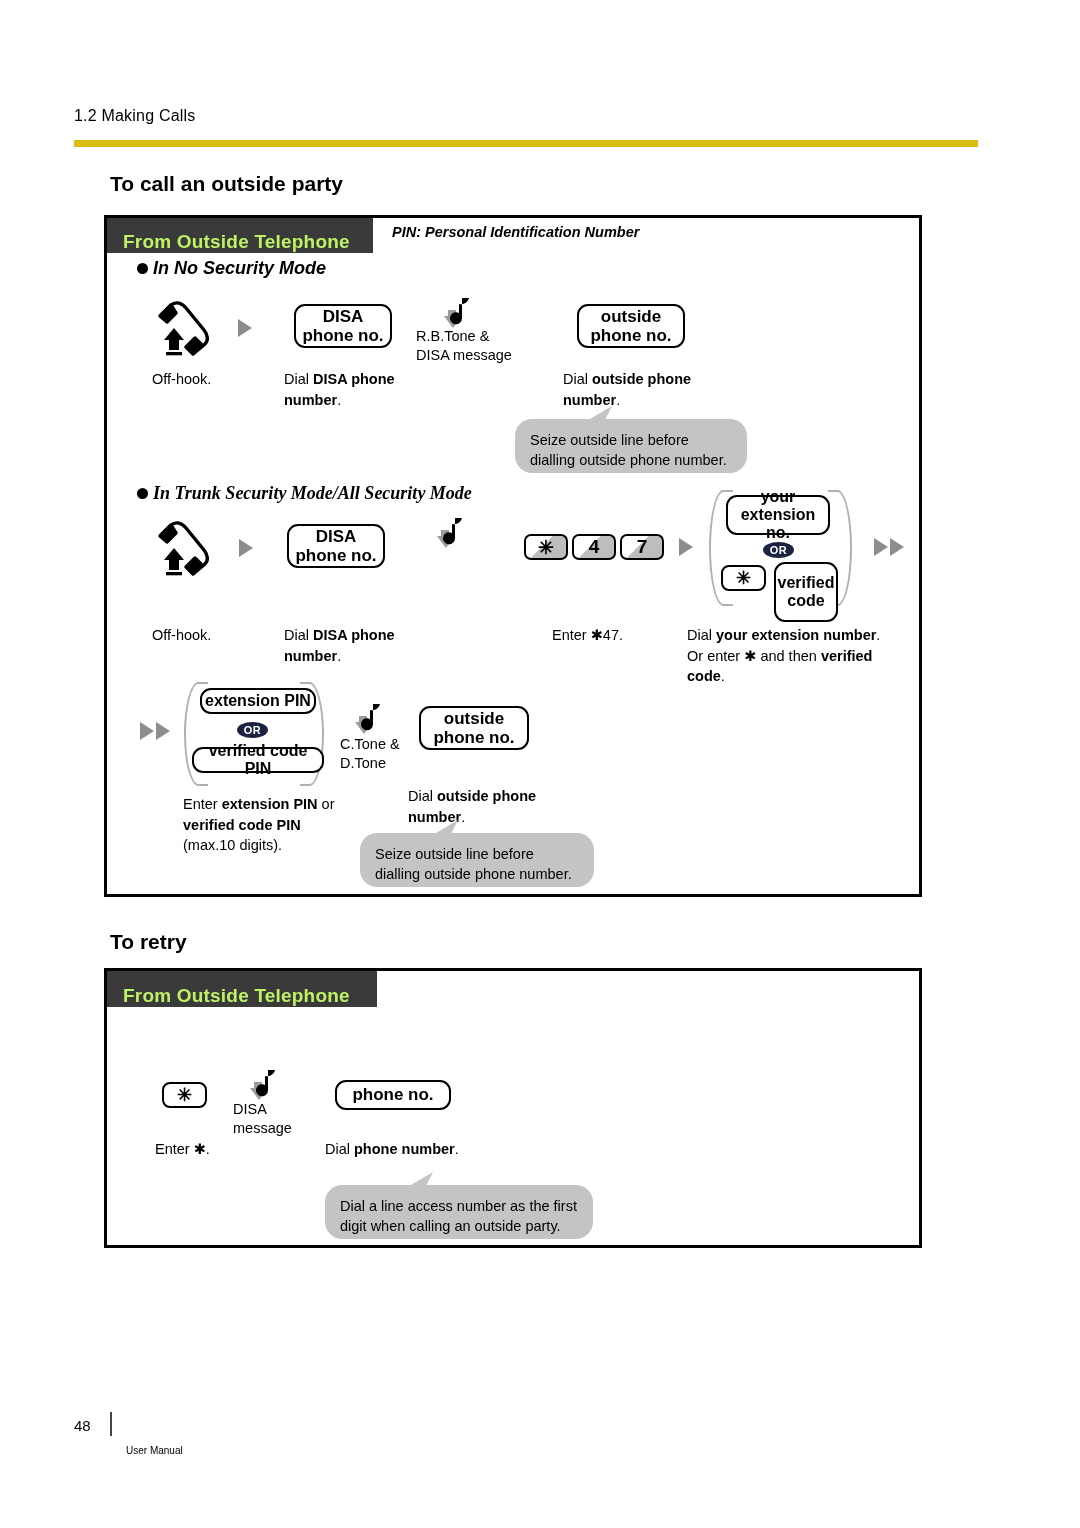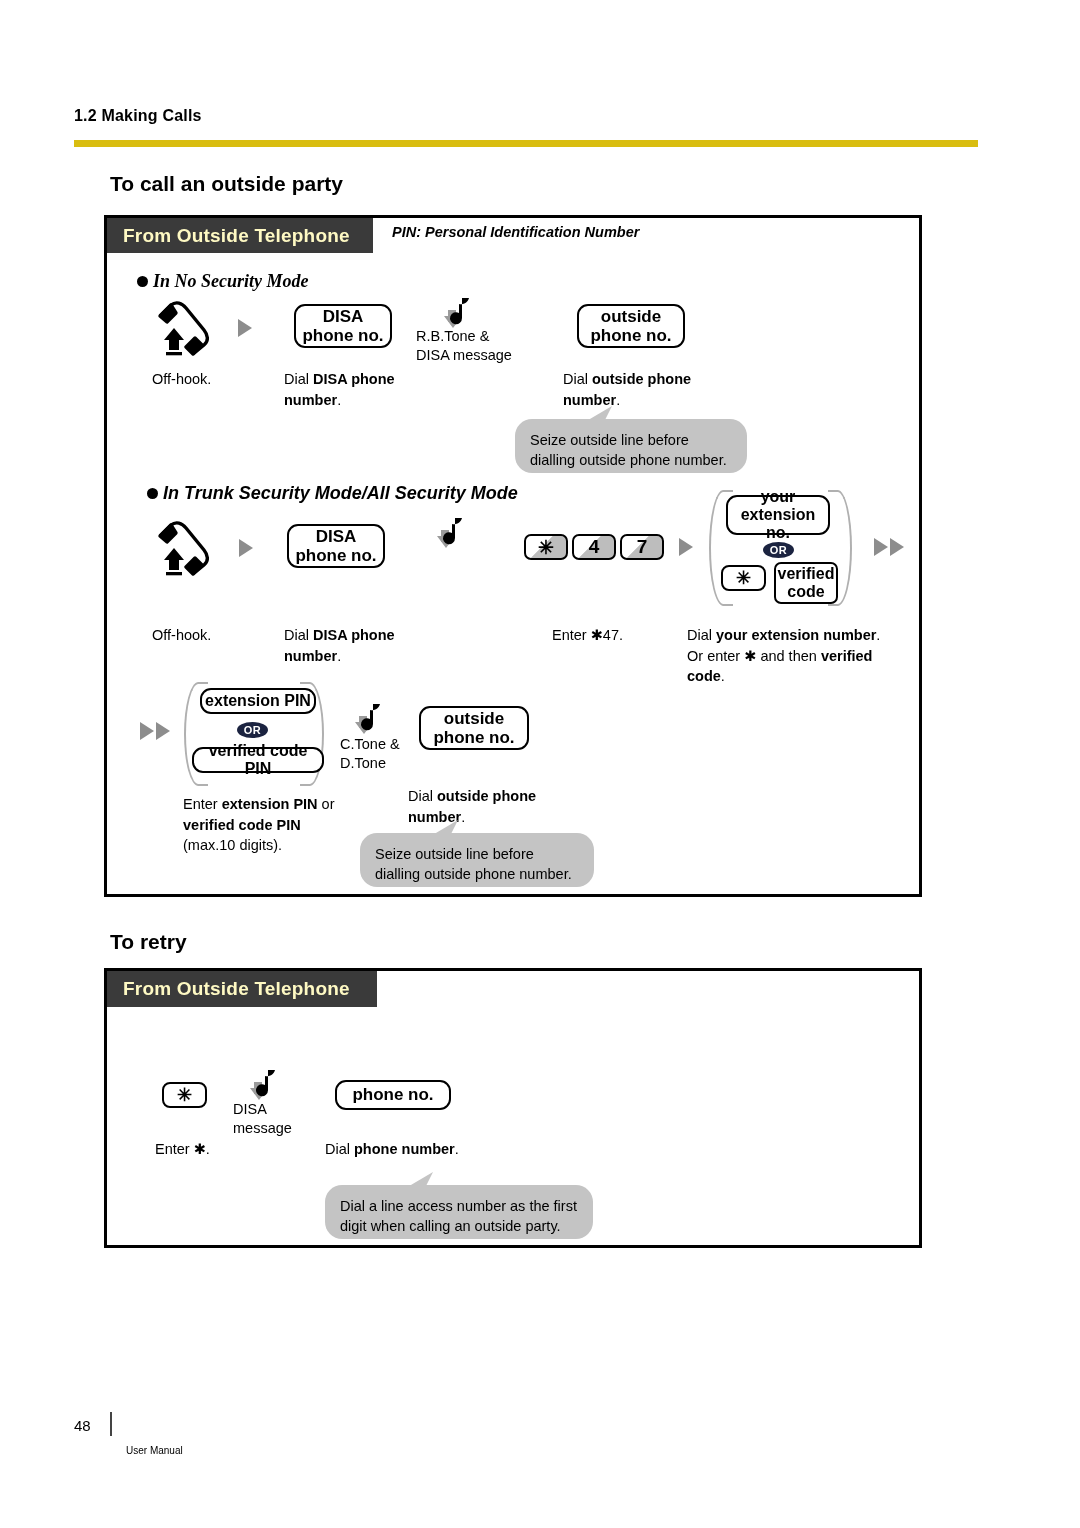--- a/index.html
+++ b/index.html
@@ -2,32 +2,32 @@
 <html><head>
 <meta charset="utf-8">
 <style>
   html,body{margin:0;padding:0;}
   body{
     width:1080px;height:1528px;background:#ffffff;
     font-family:"Liberation Sans", sans-serif;
     color:#000;position:relative;overflow:hidden;
   }
   
-  .runhead{position:absolute;left:74px;top:107px;font-size:16px;font-weight:bold;letter-spacing:.2px;}
+  .runhead{position:absolute;left:74px;top:107px;font-size:16px;font-weight:normal;letter-spacing:.2px;}
   .rule{position:absolute;left:74px;top:140px;width:904px;height:7px;background:#d9bd10;}
 
   
   .sect-title{position:absolute;font-size:21px;font-weight:bold;}
 
   
   .framebox{position:absolute;border:3px solid #000;background:#fff;box-sizing:border-box;}
 
   
-  .tab{position:absolute;background:#3a3a3a;color:#fef9c3;font-size:19px;font-weight:bold;
-       display:flex;align-items:center;padding:0 16px;box-sizing:border-box;letter-spacing:.2px;}
+  .tab{position:absolute;background:#3a3a3a;color:#bef264;font-size:19px;font-weight:bold;
+       display:flex;align-items:flex-end;padding:0 16px;box-sizing:border-box;letter-spacing:.2px;}
 
   .note-italic{position:absolute;font-size:14.5px;font-weight:bold;font-style:italic;}
 
   
   .modehead{position:absolute;font-size:18px;font-weight:bold;font-style:italic;display:flex;align-items:center;}
   .modehead .dot{width:11px;height:11px;border-radius:50%;background:#000;margin-right:5px;display:inline-block;flex:none;}
 
   
   .keybox{position:absolute;border:2.6px solid #000;border-radius:11px;background:#fff;
           display:flex;flex-direction:column;align-items:center;justify-content:center;
@@ -86,21 +86,21 @@
 <div class="rule"></div>
 
 <div class="sect-title" style="left:110px;top:172px;">To call an outside party</div>
 
 <div class="framebox" style="left:104px;top:215px;width:818px;height:682px;"></div>
 <div class="tab" style="left:107px;top:218px;width:266px;height:35px;">
   <span>From Outside Telephone</span>
 </div>
 <div class="note-italic" style="left:392px;top:224px;">PIN: Personal Identification Number</div>
 
-<div class="modehead" style="left:137px;top:271px;font-family:Liberation Serif, serif;">
+<div class="modehead" style="left:137px;top:258px;">
   <span class="dot"></span>
   <span>In No Security Mode</span>
 </div>
 
 <svg class="handset" style="left:152px;top:300px;" width="66" height="56" viewBox="0 0 66 56">
   <g fill="none" stroke="#000" stroke-width="3.4" stroke-linejoin="round">
     <path d="M8 16 L19 5 C24 1 30 3 34 8 L52 30 C56 35 57 41 52 45 L41 54"></path>
     <path d="M8 16 L15 22 L24 13 L19 5 Z" fill="#000" stroke="#000"></path>
     <path d="M41 54 L34 47 L43 38 L50 45 Z" fill="#000" stroke="#000"></path>
   </g>
@@ -138,21 +138,21 @@
 </div>
 <div class="cap" style="left:563px;top:369px;width:175px;">
   <span>Dial </span><b>outside phone number</b><span>.</span>
 </div>
 
 <div class="bubble" style="left:515px;top:419px;width:232px;height:54px;">Seize outside line before dialling outside phone number.</div>
 <svg style="position:absolute;left:572px;top:404px;" width="40" height="22">
   <path d="M40 2 L6 22 L30 22 Z" fill="#c4c4c4"></path>
 </svg>
 
-<div class="modehead" style="left:147px;top:483px;">
+<div class="modehead" style="left:137px;top:483px;font-family:Liberation Serif, serif;">
   <span class="dot"></span>
   <span>In Trunk Security Mode/All Security Mode</span>
 </div>
 
 <svg class="handset" style="left:152px;top:520px;" width="66" height="56" viewBox="0 0 66 56">
   <g fill="none" stroke="#000" stroke-width="3.4" stroke-linejoin="round">
     <path d="M8 16 L19 5 C24 1 30 3 34 8 L52 30 C56 35 57 41 52 45 L41 54"></path>
     <path d="M8 16 L15 22 L24 13 L19 5 Z" fill="#000" stroke="#000"></path>
     <path d="M41 54 L34 47 L43 38 L50 45 Z" fill="#000" stroke="#000"></path>
   </g>
@@ -187,21 +187,21 @@
 
 <div class="arc left" style="left:709px;top:490px;width:24px;height:116px;"></div>
 <div class="arc right" style="left:828px;top:490px;width:24px;height:116px;"></div>
 
 <div class="keybox small" style="left:726px;top:495px;width:104px;height:40px;">
   <span>your</span>
   <span>extension no.</span>
 </div>
 <div class="orbadge" style="left:763px;top:542px;width:31px;height:16px;">OR</div>
 <div class="plainkey" style="left:721px;top:565px;width:45px;height:26px;font-size:18px;">✳</div>
-<div class="keybox small" style="left:774px;top:562px;width:64px;height:42px;border-radius:7px;">
+<div class="keybox small" style="left:774px;top:562px;width:64px;height:60px;">
   <span>verified</span>
   <span>code</span>
 </div>
 
 <div class="tri" style="left:874px;top:538px;"></div>
 <div class="tri" style="left:890px;top:538px;"></div>
 
 <div class="cap" style="left:152px;top:625px;">Off-hook.</div>
 <div class="cap" style="left:284px;top:625px;width:160px;">
   <span>Dial </span><b>DISA phone number</b><span>.</span>

